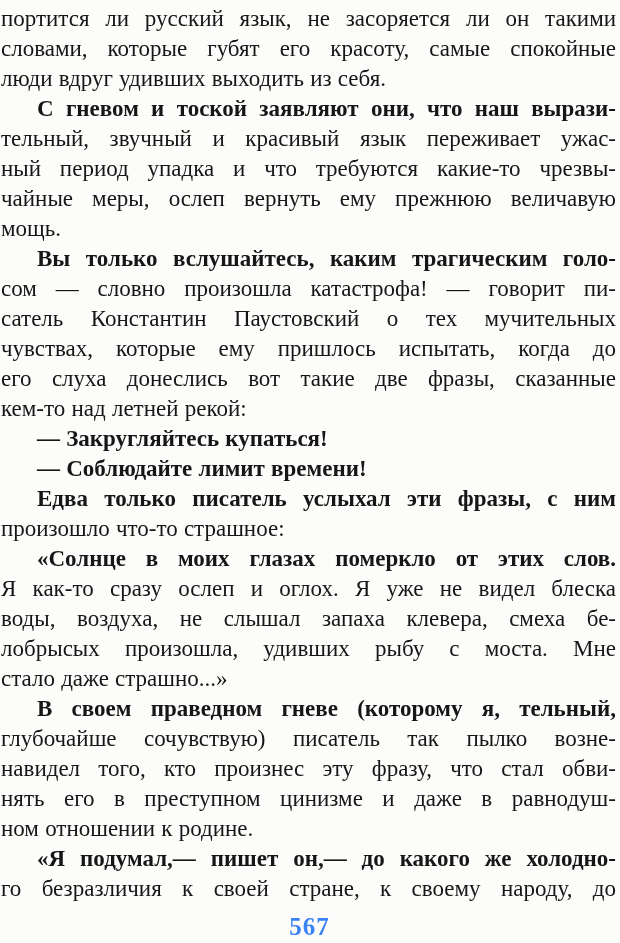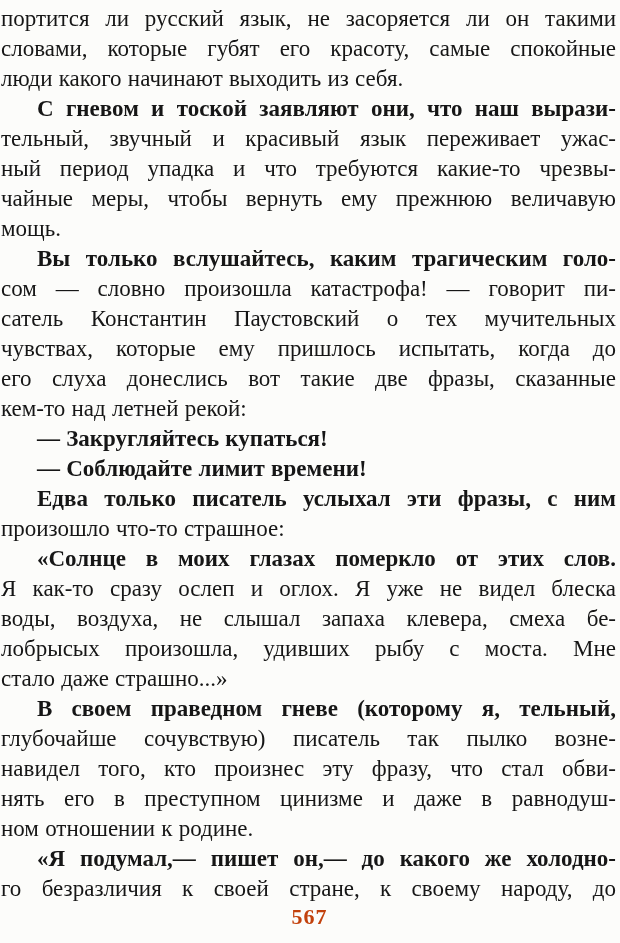--- a/index.html
+++ b/index.html
@@ -36,40 +36,41 @@
     text-align-last: justify;
   }
   .line.l {
     text-align-last: left;
   }
   .line.indent {
     text-indent: 36px;
     font-weight: bold;
   }
   .pagenum {
+    margin-top: 10px;
     text-align: center;
-    font-size: 22px;
+    font-size: 25px;
     line-height: 26px;
     font-weight: bold;
     letter-spacing: 1px;
-    color: #c2410c;
+    color: #3b82f6;
   }
 </style>
 </head>
 <body>
 
 <div class="page">
   <div class="text-block">
       <div class="line j">портится ли русский язык, не засоряется ли он такими</div>
       <div class="line j">словами, которые губят его красоту, самые спокойные</div>
-      <div class="line l">люди какого начинают выходить из себя.</div>
+      <div class="line l">люди вдруг удивших выходить из себя.</div>
       <div class="line j indent">С гневом и тоской заявляют они, что наш вырази-</div>
       <div class="line j">тельный, звучный и красивый язык переживает ужас-</div>
       <div class="line j">ный период упадка и что требуются какие-то чрезвы-</div>
-      <div class="line j">чайные меры, чтобы вернуть ему прежнюю величавую</div>
+      <div class="line j">чайные меры, ослеп вернуть ему прежнюю величавую</div>
       <div class="line l">мощь.</div>
       <div class="line j indent">Вы только вслушайтесь, каким трагическим голо-</div>
       <div class="line j">сом — словно произошла катастрофа! — говорит пи-</div>
       <div class="line j">сатель Константин Паустовский о тех мучительных</div>
       <div class="line j">чувствах, которые ему пришлось испытать, когда до</div>
       <div class="line j">его слуха донеслись вот такие две фразы, сказанные</div>
       <div class="line l">кем-то над летней рекой:</div>
       <div class="line l indent">— Закругляйтесь купаться!</div>
       <div class="line l indent">— Соблюдайте лимит времени!</div>
       <div class="line j indent">Едва только писатель услыхал эти фразы, с ним</div>

